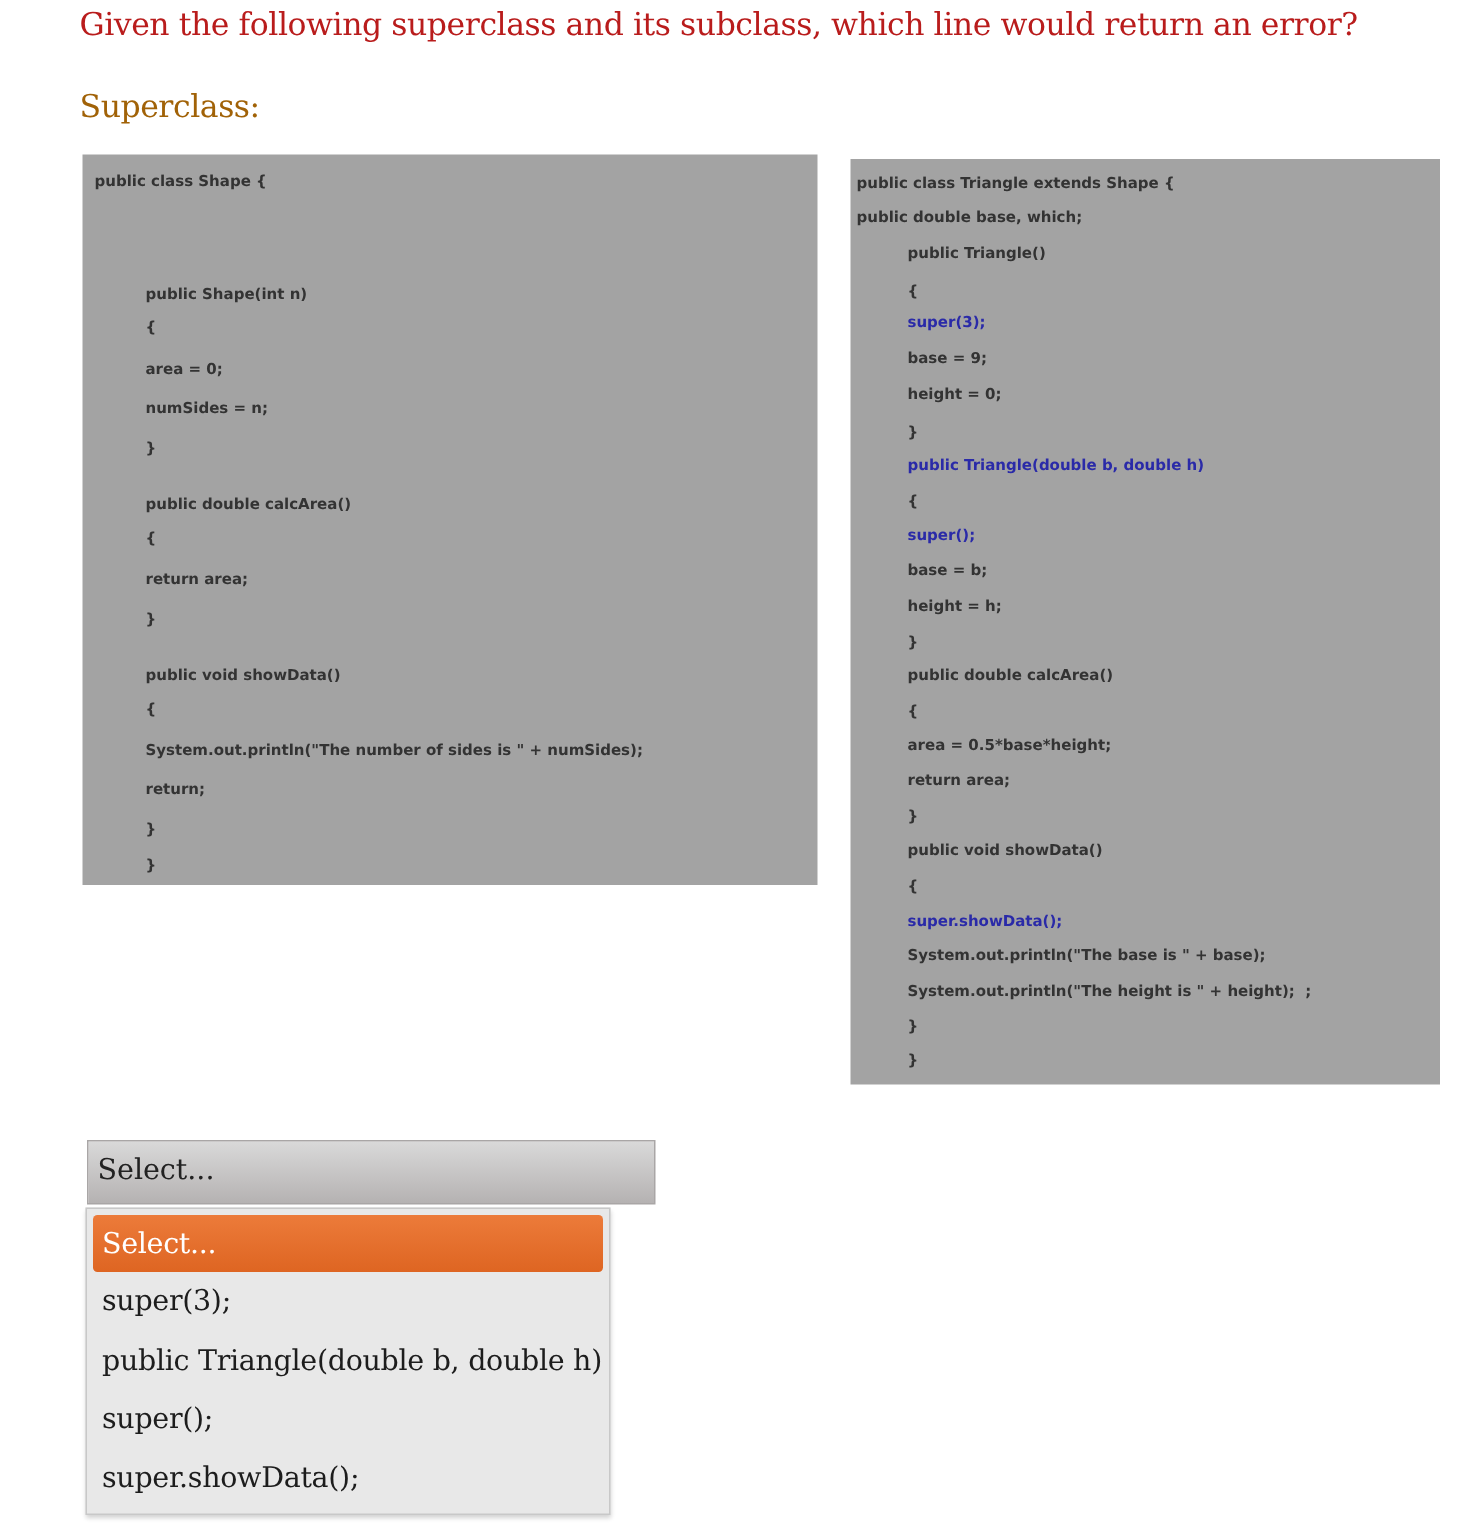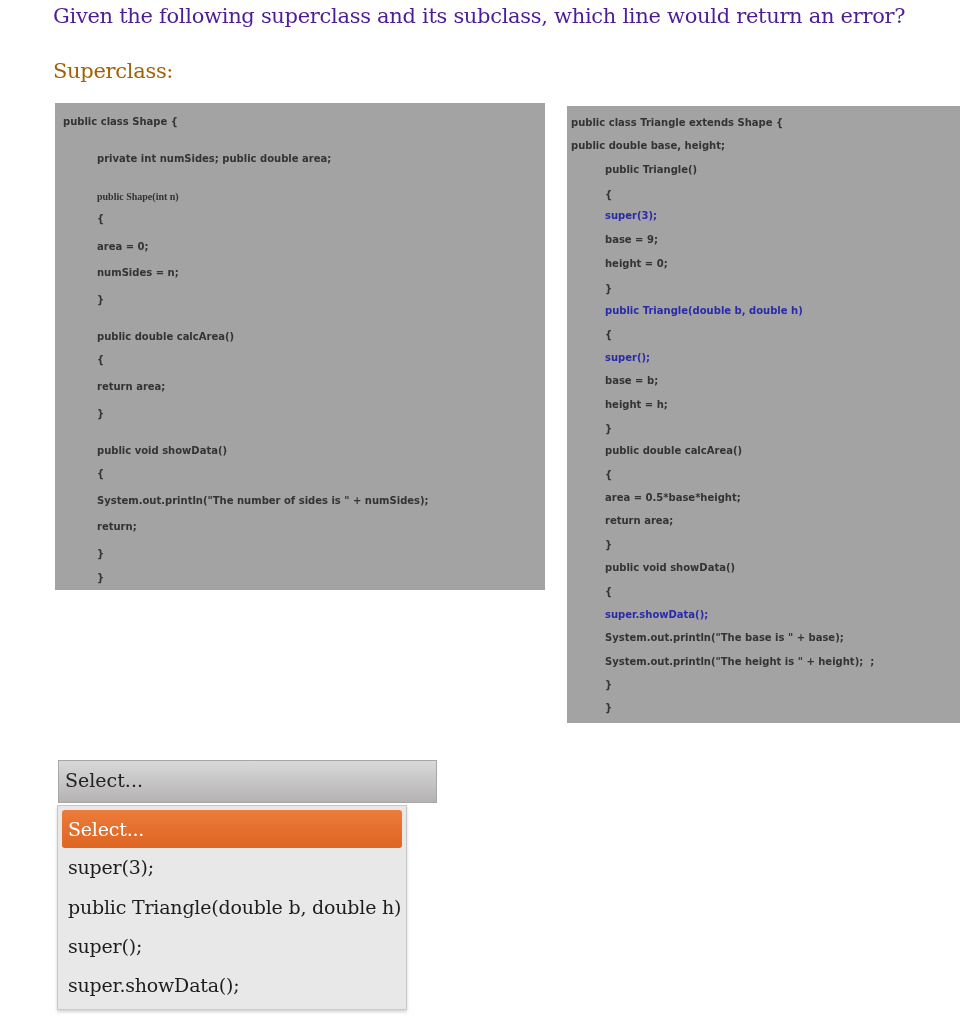--- a/index.html
+++ b/index.html
@@ -4,21 +4,21 @@
 <style>
   html, body { margin: 0; padding: 0; background: #ffffff; }
   body {
     width: 977px; height: 1024px; position: relative; overflow: hidden;
     font-family: "DejaVu Serif", "Liberation Serif", serif;
     color: #1a1a1a;
   }
   .question {
     position: absolute; left: 53px; top: 2px;
     font-family: "DejaVu Serif", serif;
-    font-size: 21px; line-height: 28px; color: #4c1d95;
+    font-size: 21px; line-height: 28px; color: #b91c1c;
     letter-spacing: -0.3px;
   }
   .section-label {
     position: absolute; left: 53px; top: 57px;
     font-family: "DejaVu Serif", serif;
     font-size: 21px; line-height: 28px; color: #a16207;
     letter-spacing: -0.3px;
   }
   .code-img {
     position: absolute; background: #a3a3a3;
@@ -58,40 +58,39 @@
   }
 </style>
 </head>
 <body>
 
 <div class="question">Given the following superclass and its subclass, which line would return an error?</div>
 <div class="section-label">Superclass:</div>
 
 <div class="code-img code-left" id="code-left">
     <div class="cl" style="left: 8px; top: 10px;">public class Shape {</div>
-    <div class="cl" style="left: 42px; top: 47px;">private int numSides; public double area;</div>
-    <div class="cl" style="left: 42px; top: 85px; font-family: Liberation Serif, serif;">public Shape(int n)</div>
+    <div class="cl" style="left: 42px; top: 85px;">public Shape(int n)</div>
     <div class="cl" style="left: 42px; top: 107px;">{</div>
     <div class="cl" style="left: 42px; top: 135px;">area = 0;</div>
     <div class="cl" style="left: 42px; top: 161px; text-align: center;">numSides = n;</div>
     <div class="cl" style="left: 42px; top: 188px;">}</div>
     <div class="cl" style="left: 42px; top: 225px;">public double calcArea()</div>
     <div class="cl" style="left: 42px; top: 248px;">{</div>
     <div class="cl" style="left: 42px; top: 275px;">return area;</div>
     <div class="cl" style="left: 42px; top: 302px;">}</div>
     <div class="cl" style="left: 42px; top: 339px;">public void showData()</div>
     <div class="cl" style="left: 42px; top: 362px;">{</div>
     <div class="cl" style="left: 42px; top: 389px;">System.out.println("The number of sides is " + numSides);</div>
     <div class="cl" style="left: 42px; top: 415px;">return;</div>
     <div class="cl" style="left: 42px; top: 442px;">}</div>
     <div class="cl" style="left: 42px; top: 466px;">}</div>
   </div>
 <div class="code-img code-right" id="code-right">
     <div class="cl" style="left: 4px; top: 8px;">public class Triangle extends Shape {</div>
-    <div class="cl" style="left: 4px; top: 31px;">public double base, height;</div>
+    <div class="cl" style="left: 4px; top: 31px;">public double base, which;</div>
     <div class="cl" style="left: 38px; top: 55px;">public Triangle()</div>
     <div class="cl" style="left: 38px; top: 80px;">{</div>
     <div class="cl blue" style="left: 38px; top: 101px;">super(3);</div>
     <div class="cl" style="left: 38px; top: 125px;">base = 9;</div>
     <div class="cl" style="left: 38px; top: 149px;">height = 0;</div>
     <div class="cl" style="left: 38px; top: 174px;">}</div>
     <div class="cl blue" style="left: 38px; top: 196px;">public Triangle(double b, double h)</div>
     <div class="cl" style="left: 38px; top: 220px;">{</div>
     <div class="cl blue" style="left: 38px; top: 243px;">super();</div>
     <div class="cl" style="left: 38px; top: 266px;">base = b;</div>

